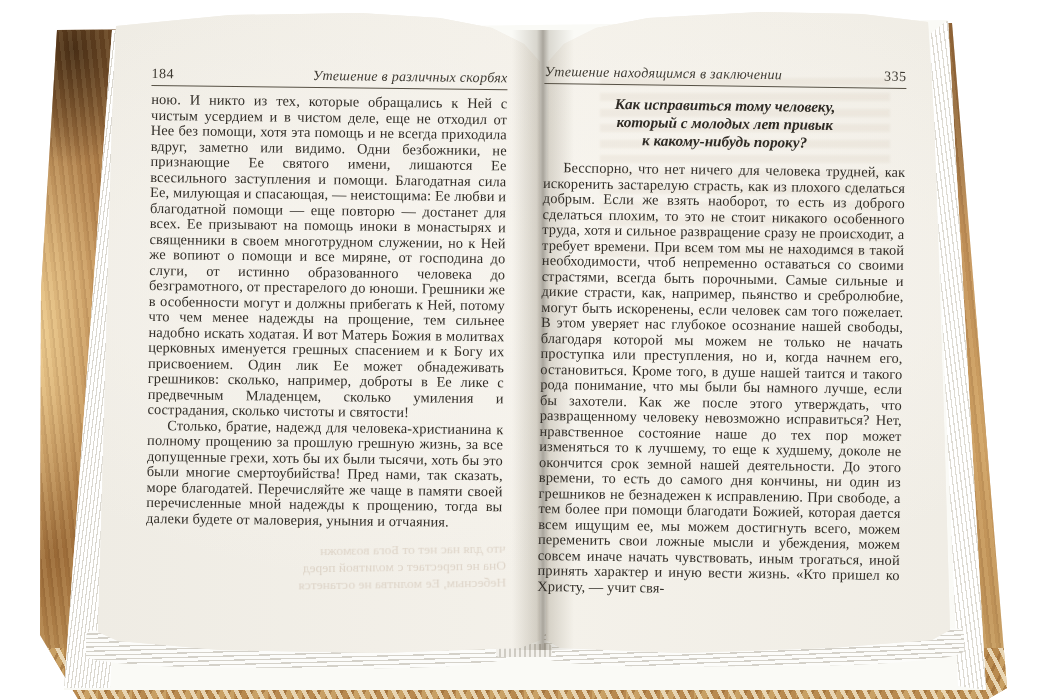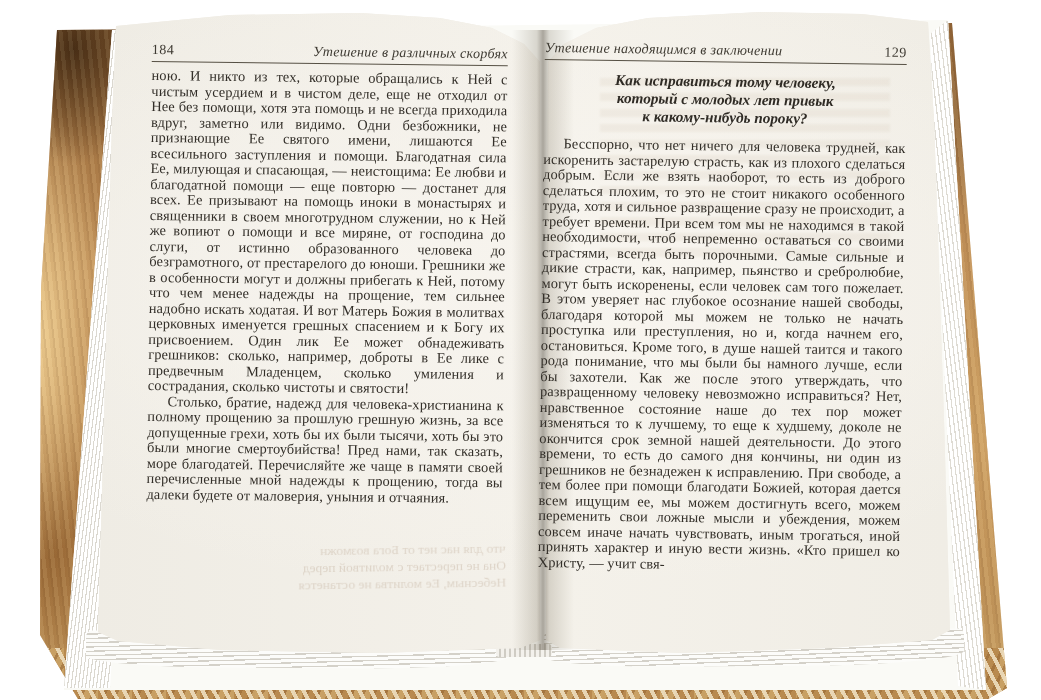--- a/index.html
+++ b/index.html
@@ -65,21 +65,21 @@
     background:radial-gradient(closest-side at 50% 0%, rgba(70,58,40,.35), rgba(70,58,40,0) 75%);}
 
   
   .print{position:absolute;color:#332f29;}
   .lp{left:152px;top:42px;width:356px;transform:rotate(.7deg);transform-origin:top left;}
   .rp{left:545px;top:40px;width:362px;transform:rotate(.8deg);transform-origin:top left;}
   .page-head{display:flex;justify-content:space-between;align-items:flex-end;
     border-bottom:1px solid #565044;padding-bottom:3px;margin-bottom:6px;
     font-size:14px;color:#3e3a32;}
   .page-head .head-italic{font-style:italic;letter-spacing:.3px;}
-  .page-head .pnum{font-style:normal;letter-spacing:.5px;}
+  .page-head .pnum{font-style:normal;letter-spacing:.5px;margin-top:24px;}
   .body-text{font-size:14.4px;line-height:15.5px;letter-spacing:.1px;text-align:justify;}
   .body-text p{margin:0;}
   .body-text p.indent{text-indent:20px;}
   .section-heading{margin:10px 6px 12px 6px;text-align:center;
     font-weight:bold;font-style:italic;font-size:15.2px;line-height:18px;color:#2f2b25;}
   
   .show-through{position:absolute;left:158px;top:542px;width:348px;
     transform:scaleX(-1) rotate(.8deg);opacity:.20;filter:blur(.7px);
     color:#8a6646;font-size:13.5px;line-height:17px;text-align:justify;}
   .show-through div{white-space:nowrap;overflow:hidden;}
@@ -123,21 +123,21 @@
     </div>
     <div class="body-text">
       <p>ною. И никто из тех, которые обращались к Ней с чистым усердием и в чистом деле, еще не отходил от Нее без помощи, хотя эта помощь и не всегда приходила вдруг, заметно или видимо. Одни безбожники, не признающие Ее святого имени, лишаются Ее всесильного заступления и помощи. Благодатная сила Ее, милующая и спасающая, — неистощима: Ее любви и благодатной помощи — еще повторю — достанет для всех. Ее призывают на помощь иноки в монастырях и священники в своем многотрудном служении, но к Ней же вопиют о помощи и все миряне, от господина до слуги, от истинно образованного человека до безграмотного, от престарелого до юноши. Грешники же в особенности могут и должны прибегать к Ней, потому что чем менее надежды на прощение, тем сильнее надобно искать ходатая. И вот Матерь Божия в молитвах церковных именуется грешных спасением и к Богу их присвоением. Один лик Ее может обнадеживать грешников: сколько, например, доброты в Ее лике с предвечным Младенцем, сколько умиления и сострадания, сколько чистоты и святости!</p>
       <p class="indent">Столько, братие, надежд для человека-христианина к полному прощению за прошлую грешную жизнь, за все допущенные грехи, хоть бы их были тысячи, хоть бы это были многие смертоубийства! Пред нами, так сказать, море благодатей. Перечисляйте же чаще в памяти своей перечисленные мной надежды к прощению, тогда вы далеки будете от маловерия, уныния и отчаяния.</p>
     </div>
   </div>
 
   <div class="print rp">
     <div class="page-head">
       <span class="head-italic">Утешение находящимся в заключении</span>
-      <span class="pnum">129</span>
+      <span class="pnum">335</span>
     </div>
     <div class="section-heading">
       <div>Как исправиться тому человеку,</div>
       <div>который с молодых лет привык</div>
       <div>к какому-нибудь пороку?</div>
     </div>
     <div class="body-text">
       <p class="indent">Бесспорно, что нет ничего для человека трудней, как искоренить застарелую страсть, как из плохого сделаться добрым. Если же взять наоборот, то есть из доброго сделаться плохим, то это не стоит никакого особенного труда, хотя и сильное развращение сразу не происходит, а требует времени. При всем том мы не находимся в такой необходимости, чтоб непременно оставаться со своими страстями, всегда быть порочными. Самые сильные и дикие страсти, как, например, пьянство и сребролюбие, могут быть искоренены, если человек сам того пожелает. В этом уверяет нас глубокое осознание нашей свободы, благодаря которой мы можем не только не начать проступка или преступления, но и, когда начнем его, остановиться. Кроме того, в душе нашей таится и такого рода понимание, что мы были бы намного лучше, если бы захотели. Как же после этого утверждать, что развращенному человеку невозможно исправиться? Нет, нравственное состояние наше до тех пор может изменяться то к лучшему, то еще к худшему, доколе не окончится срок земной нашей деятельности. До этого времени, то есть до самого дня кончины, ни один из грешников не безнадежен к исправлению. При свободе, а тем более при помощи благодати Божией, которая дается всем ищущим ее, мы можем достигнуть всего, можем переменить свои ложные мысли и убеждения, можем совсем иначе начать чувствовать, иным трогаться, иной принять характер и иную вести жизнь. «Кто пришел ко Христу, — учит свя-</p>
     </div>
   </div>

